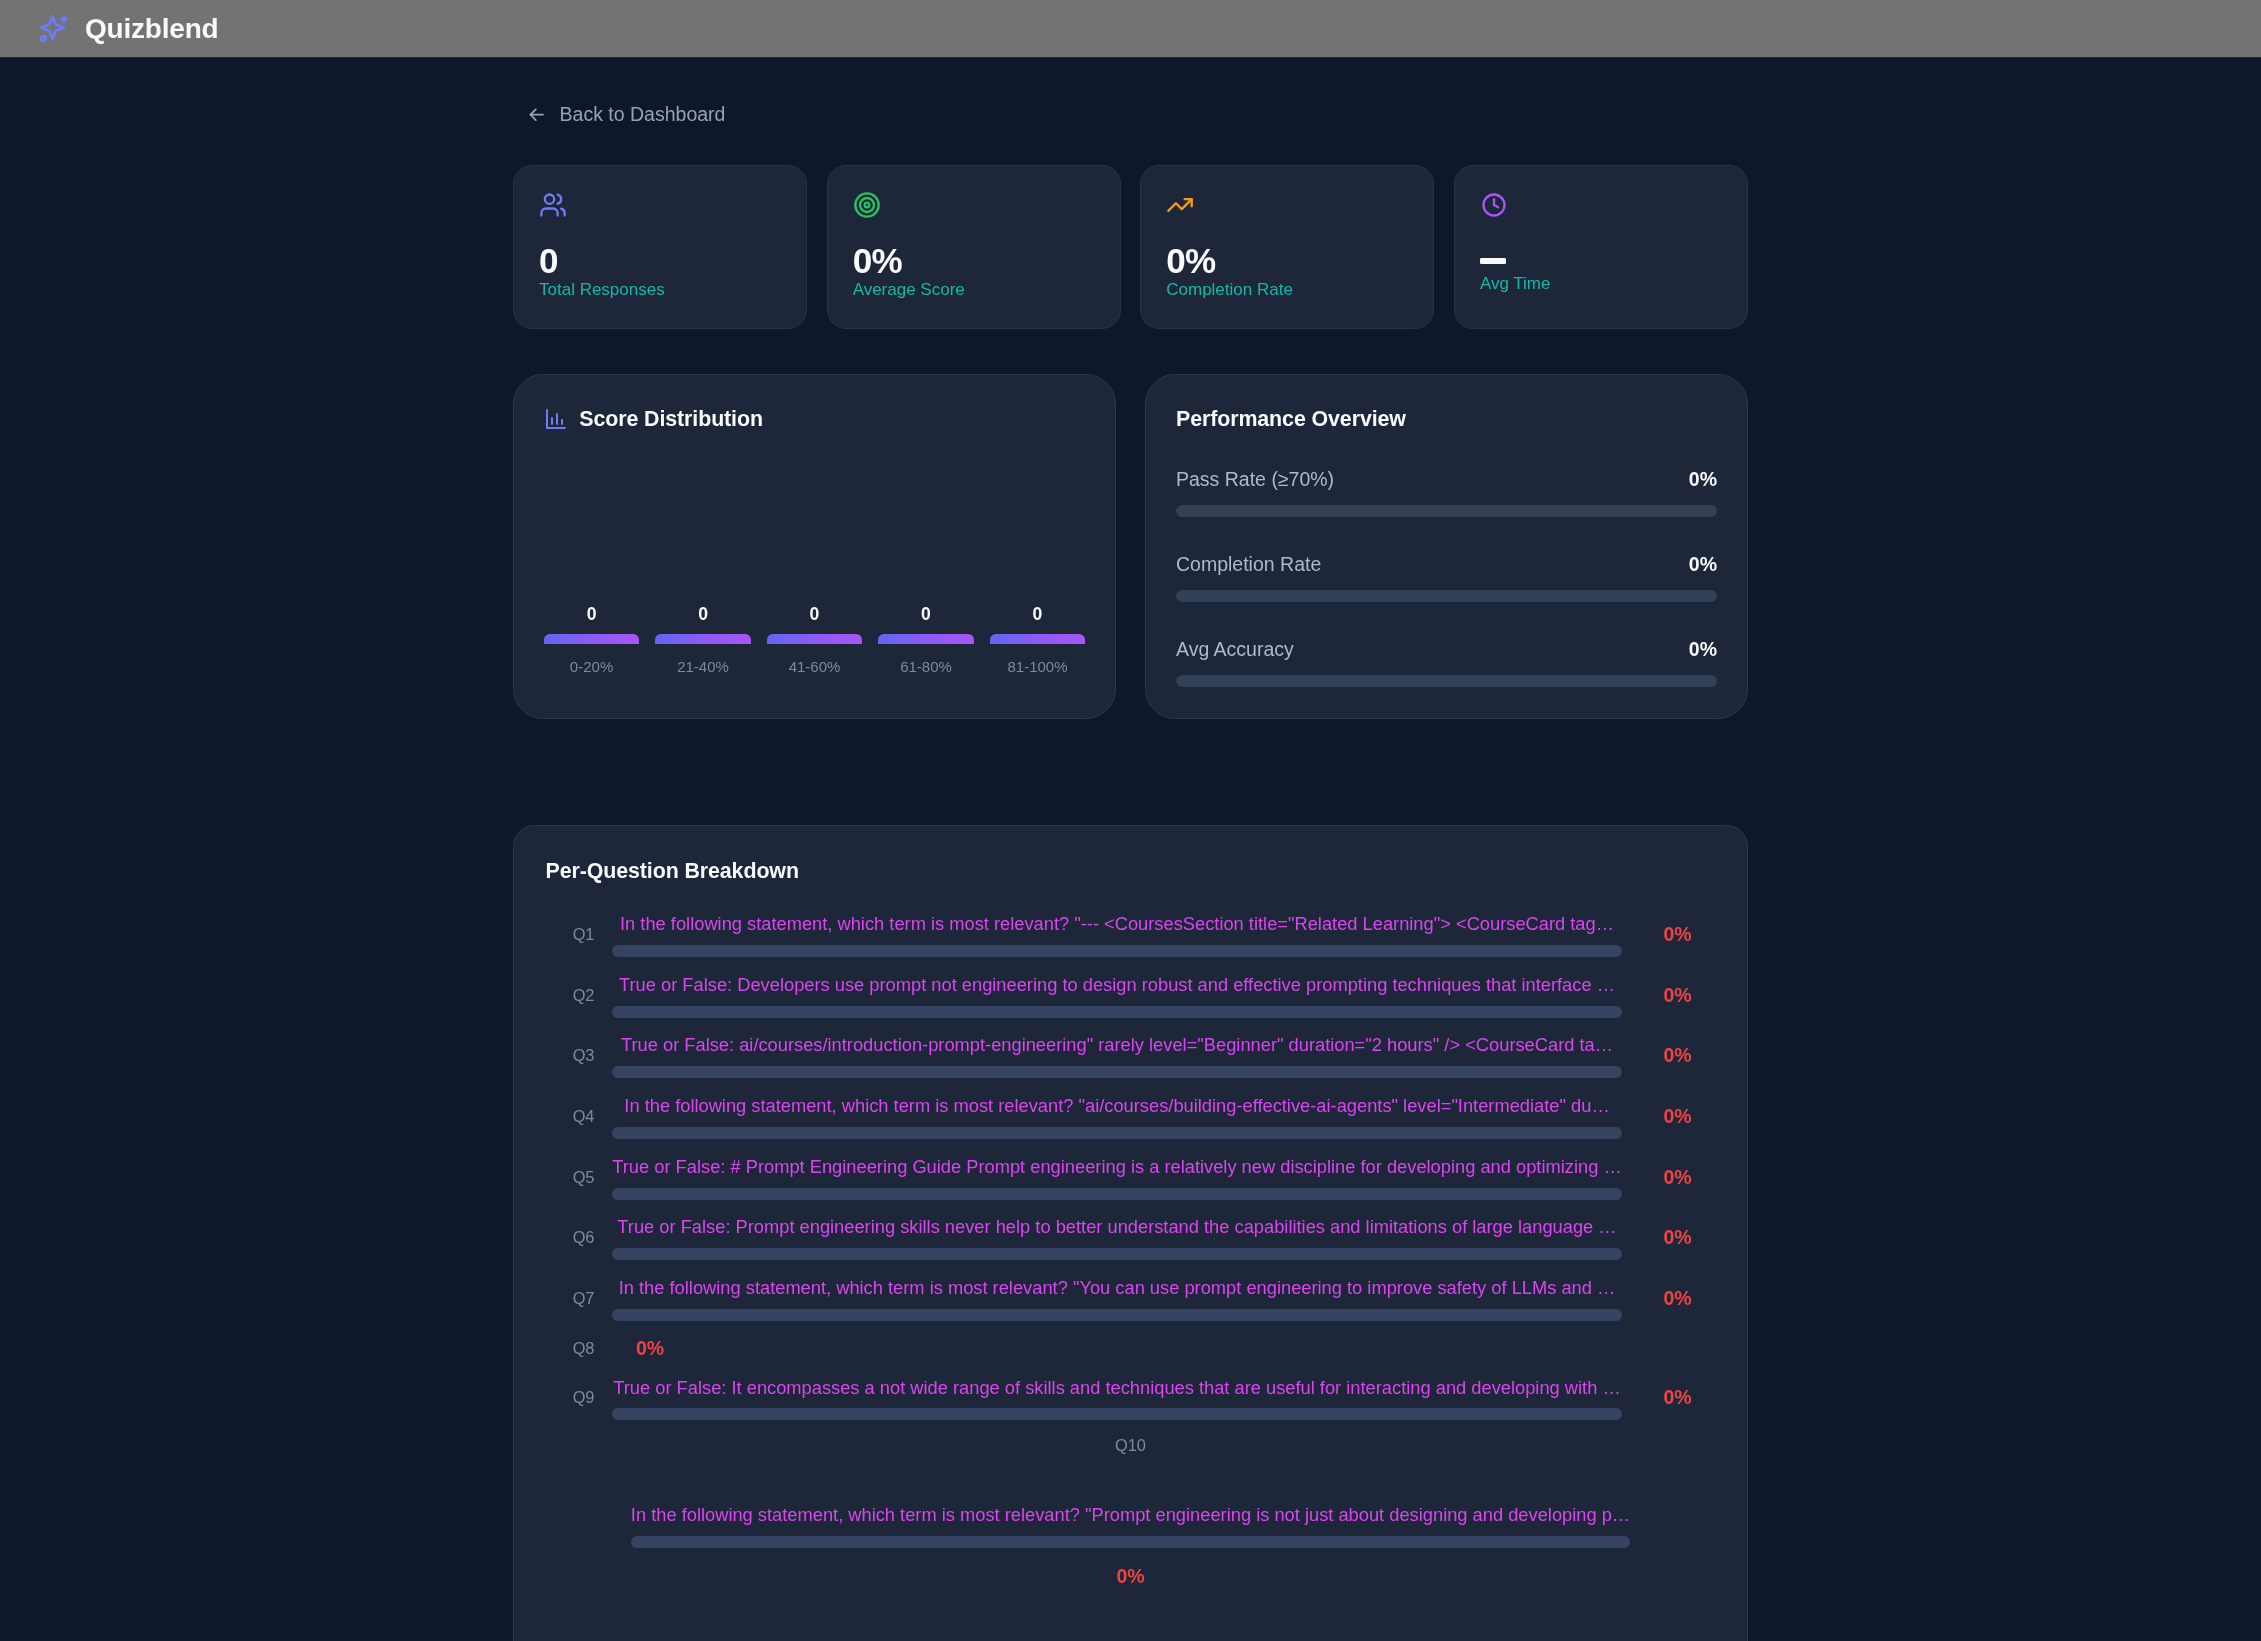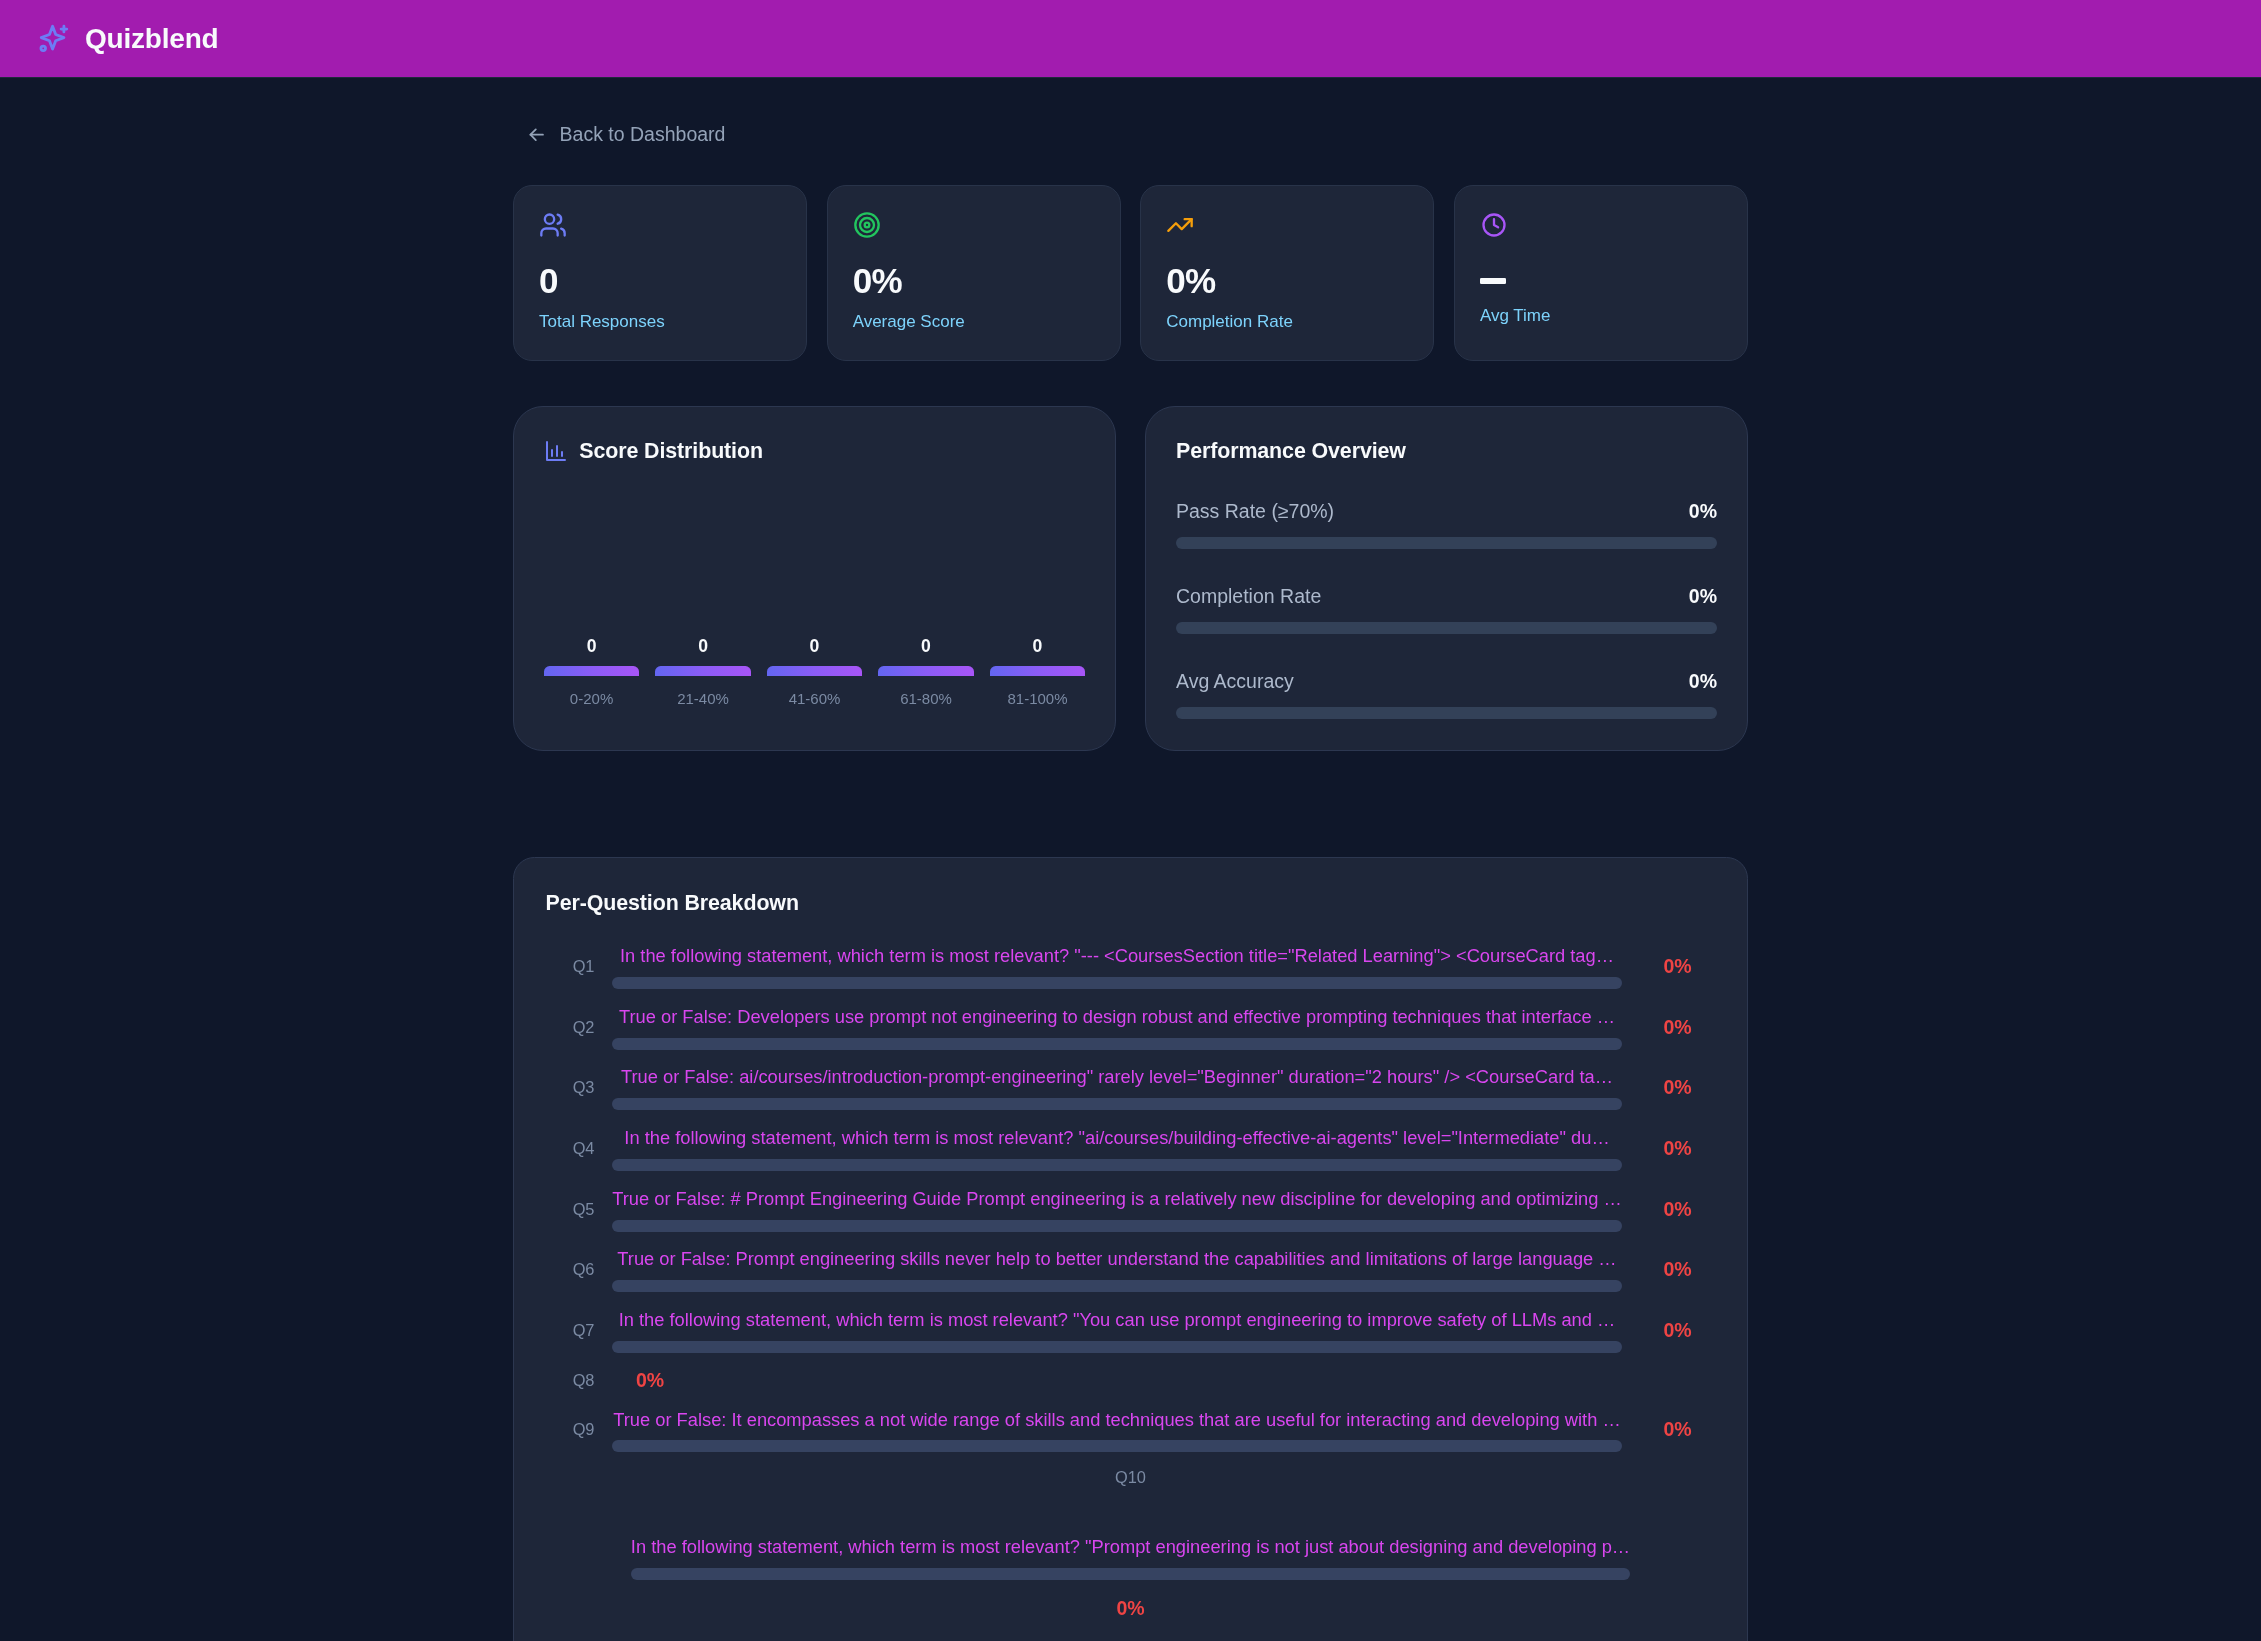--- a/index.html
+++ b/index.html
@@ -7,23 +7,23 @@
   html, body {
     width: 2261px;
     height: 1641px;
     background: #0f172a;
     font-family: "Liberation Sans", sans-serif;
     -webkit-font-smoothing: antialiased;
   }
 
   
   .topbar {
-    height: 78px;
+    height: 58px;
     width: 100%;
-    background: #a21caf;
+    background: #737373;
     border-bottom: 1.9px solid #1e293b;
     display: flex;
     padding-left: 37px;
   }
   .brand { display: flex; align-items: center; gap: 14px; }
   .brand-icon { width: 34px; height: 34px; display: block; }
   .brand-name {
     font-size: 28px;
     font-weight: 700;
     color: #f8fafc;
@@ -94,22 +94,22 @@
     display: inline-block;
     width: 26.5px;
     height: 5.7px;
     background: #f8fafc;
     border-radius: 1.3px;
     margin-top: 39px;
     margin-bottom: 8.2px;
   }
   .stat-label {
     font-size: 17px;
-    color: #7dd3fc;
-    margin-top: 14px;
+    color: #14b8a6;
+    margin-top: 2px;
   }
 
   
   .mid-row {
     display: grid;
     grid-template-columns: 1fr 1fr;
     gap: 29px;
     margin-top: 45px;
   }
   .panel {

